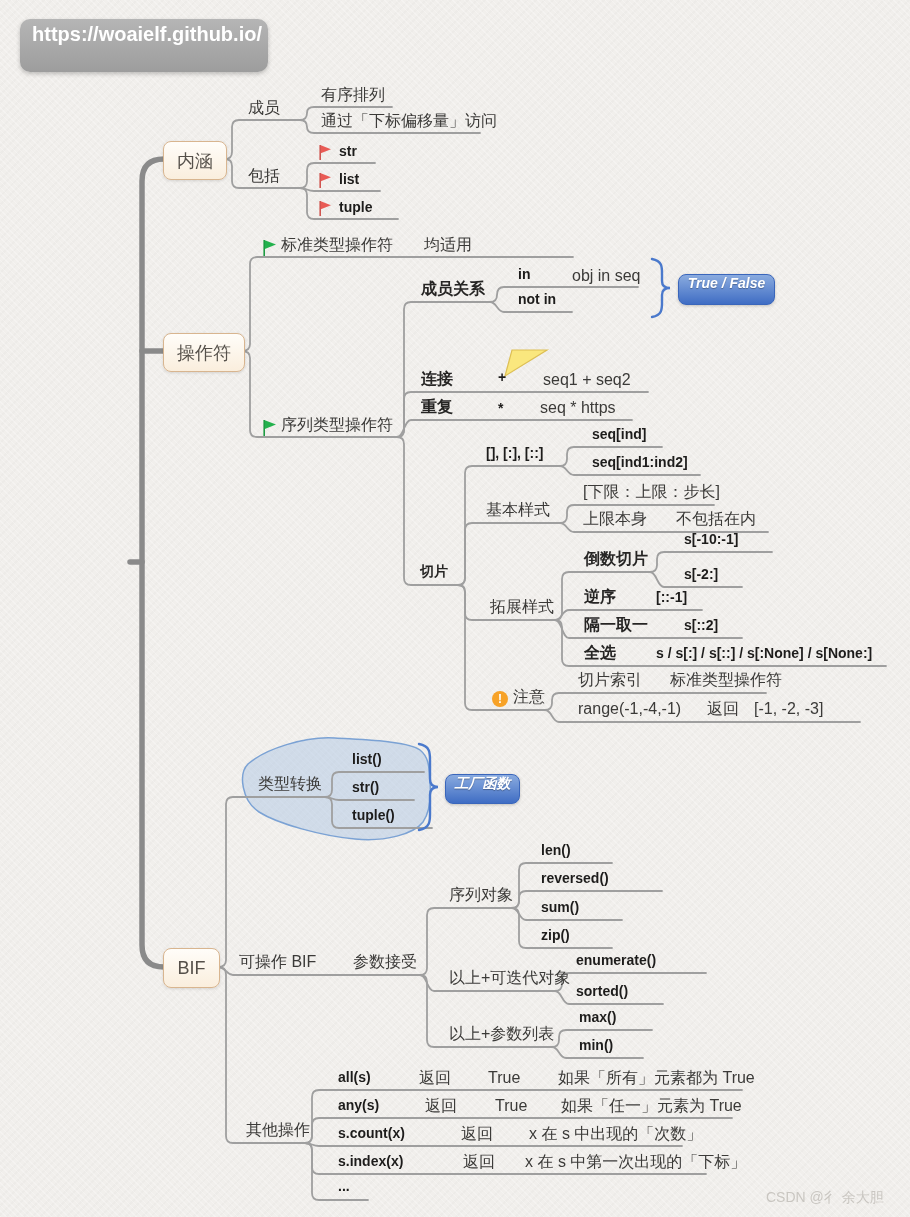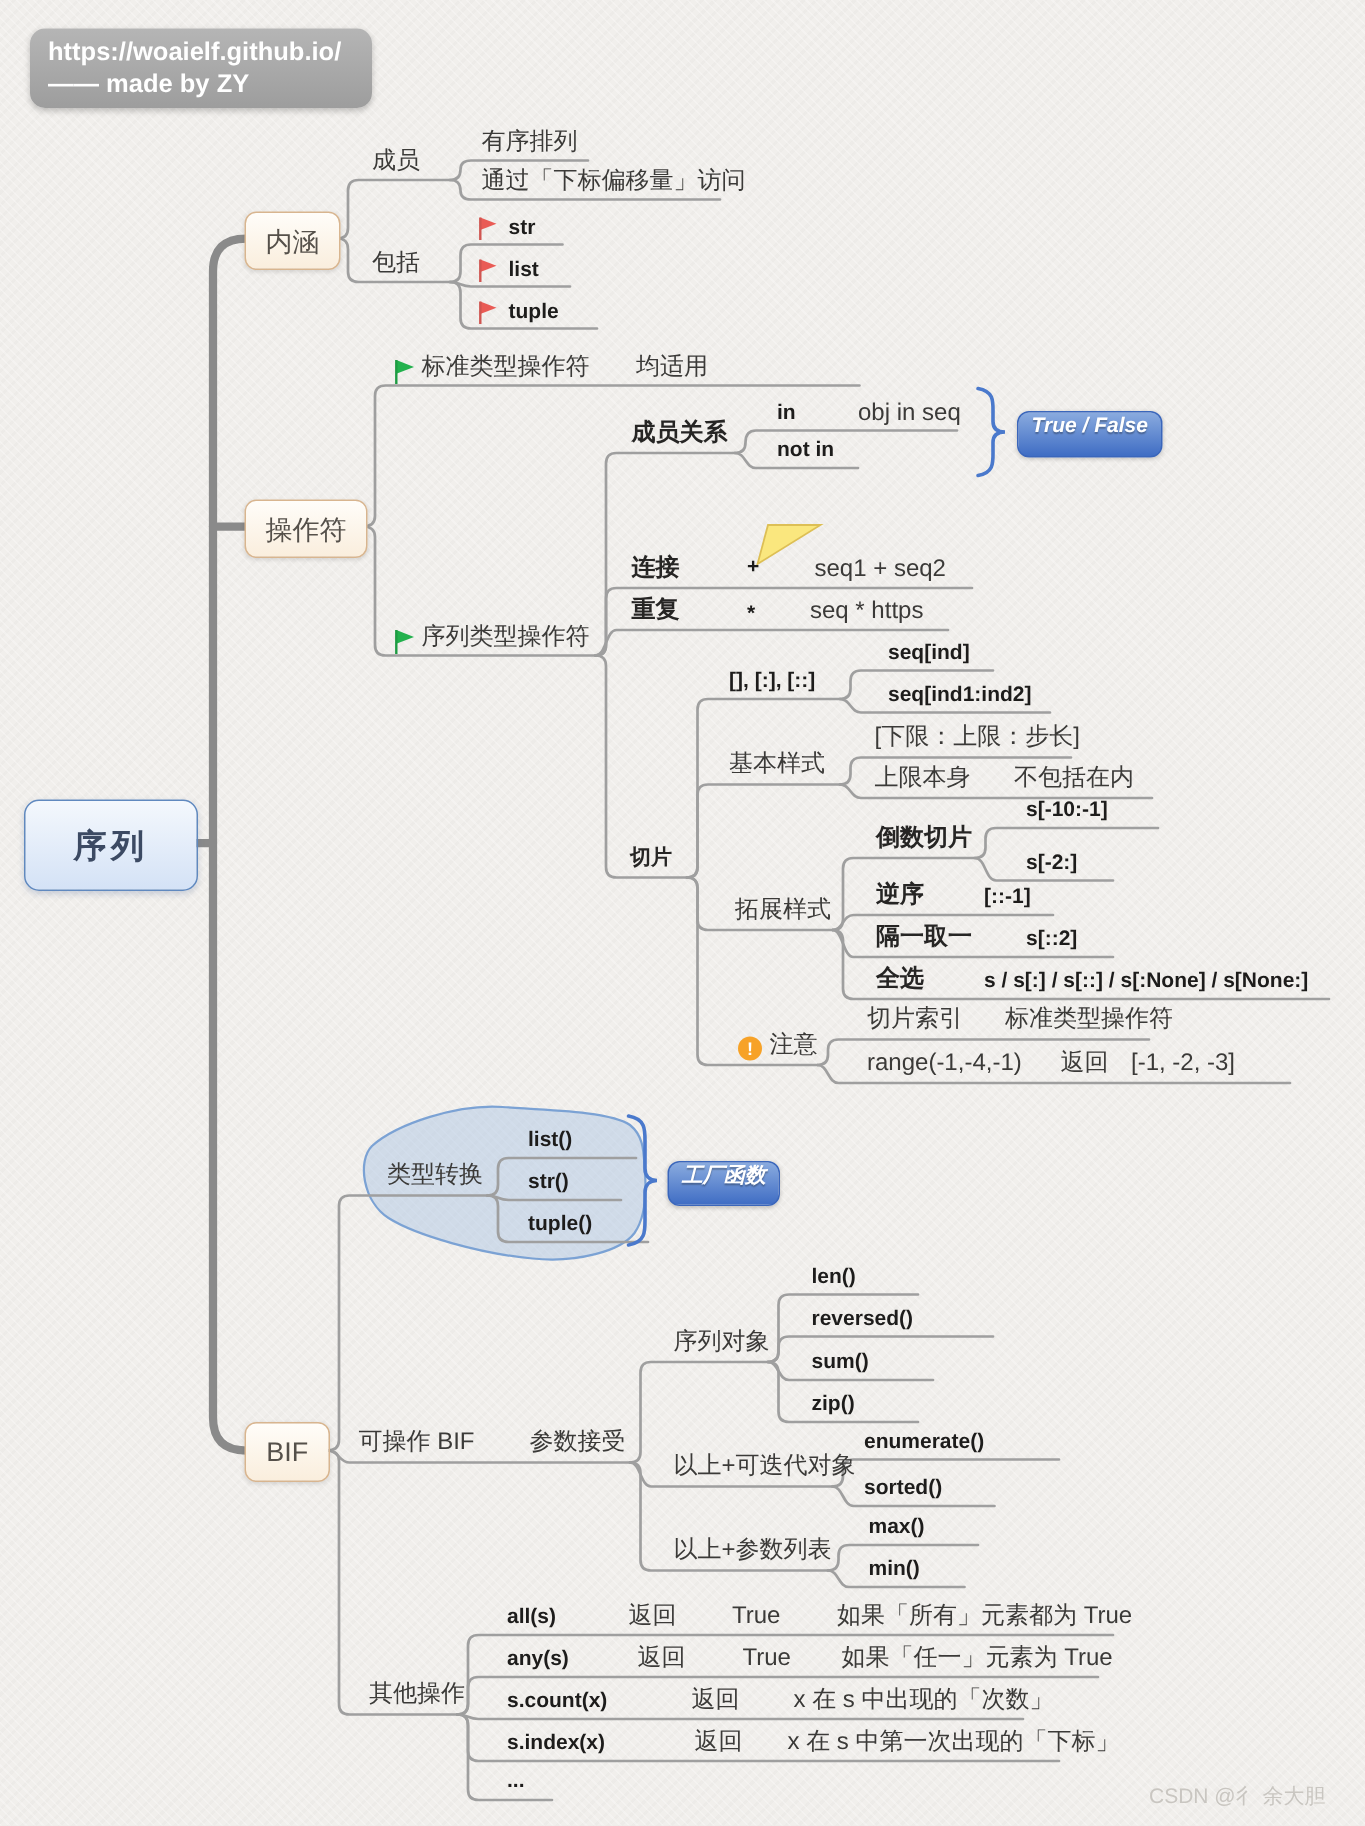--- a/index.html
+++ b/index.html
@@ -35,24 +35,24 @@
     color:#fff;font-style:italic;font-size:14px;font-weight:600;
     text-shadow:0 1px 1px rgba(0,0,0,.3);box-shadow:0 1px 3px rgba(0,0,0,.2);
   }
   .callout{
     position:absolute;z-index:2;display:flex;align-items:center;justify-content:center;
     background:linear-gradient(#fdf2ab,#fae77e);
     border:1.5px solid #ddbf55;border-radius:7px;
     color:#35links302a;color:#353025;font-size:16px;box-shadow:0 1px 2px rgba(0,0,0,.12);
   }
   .badge{
-    position:absolute;z-index:2;left:20px;top:19px;width:228px;height:53px;
+    position:absolute;z-index:2;left:20px;top:19px;width:248px;height:53px;
     box-sizing:border-box;padding:5px 12px;
     background:linear-gradient(#b5b5b5,#9d9d9d);border-radius:10px;
-    color:#fff;font-size:17px;font-weight:700;line-height:21px;
+    color:#fff;font-size:20px;font-weight:700;line-height:21px;
     box-shadow:0 2px 4px rgba(0,0,0,.22);
   }
   .icon-flag{position:absolute;z-index:2;}
   .warn{
     position:absolute;z-index:2;width:16px;height:16px;border-radius:50%;
     background:#f7a227;color:#fff;font-size:12px;font-weight:700;line-height:16px;text-align:center;
   }
   .watermark{position:absolute;z-index:2;font-size:14px;color:#c9c6c1;white-space:nowrap;}
 </style>
 </head>
@@ -129,26 +129,22 @@
     </g>
 
     <g stroke="#4a79cc" stroke-width="2.4" fill="none" stroke-linecap="round">
       <path d="M652,259 C663,261 662,268 662,276 L662,281 C662,286 665,288 670,288 C665,288 662,290 662,295 L662,300 C662,308 663,315 652,317"></path>
       <path d="M419,744 C431,746 430,754 430,763 L430,779 C430,784 433,787 438,787 C433,787 430,790 430,795 L430,811 C430,820 431,828 419,830"></path>
     </g>
   </svg>
 
   <div class="badge">
     <div>https://woaielf.github.io/</div>
-    <div>—— made by ZY</div>
   </div>
 
-  <div class="root-node" style="left:16px;top:533px;width:114px;height:59px">
-      <span>序列</span>
-    </div>
   <div class="node" style="left:163px;top:141px;width:62px;height:37px">
       <span>内涵</span>
     </div>
   <div class="node" style="left:163px;top:333px;width:80px;height:37px">
       <span>操作符</span>
     </div>
   <div class="node" style="left:163px;top:948px;width:55px;height:38px">
       <span>BIF</span>
     </div>
 

